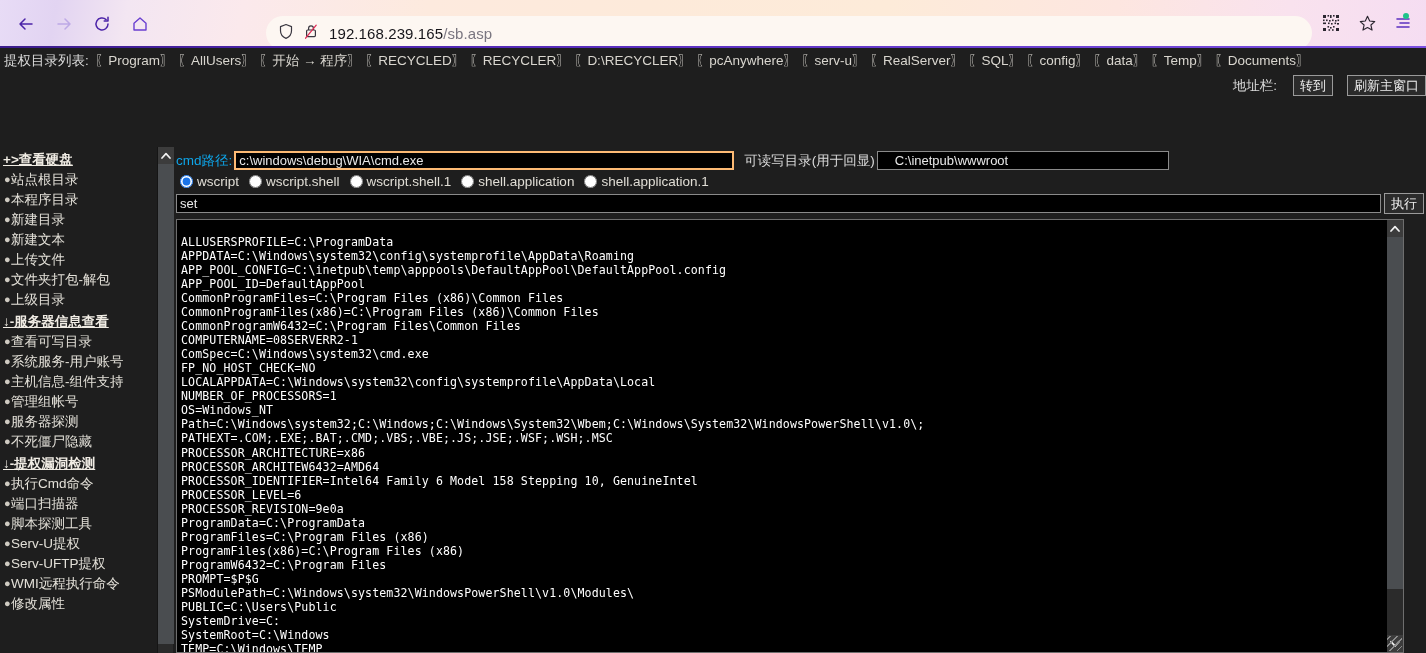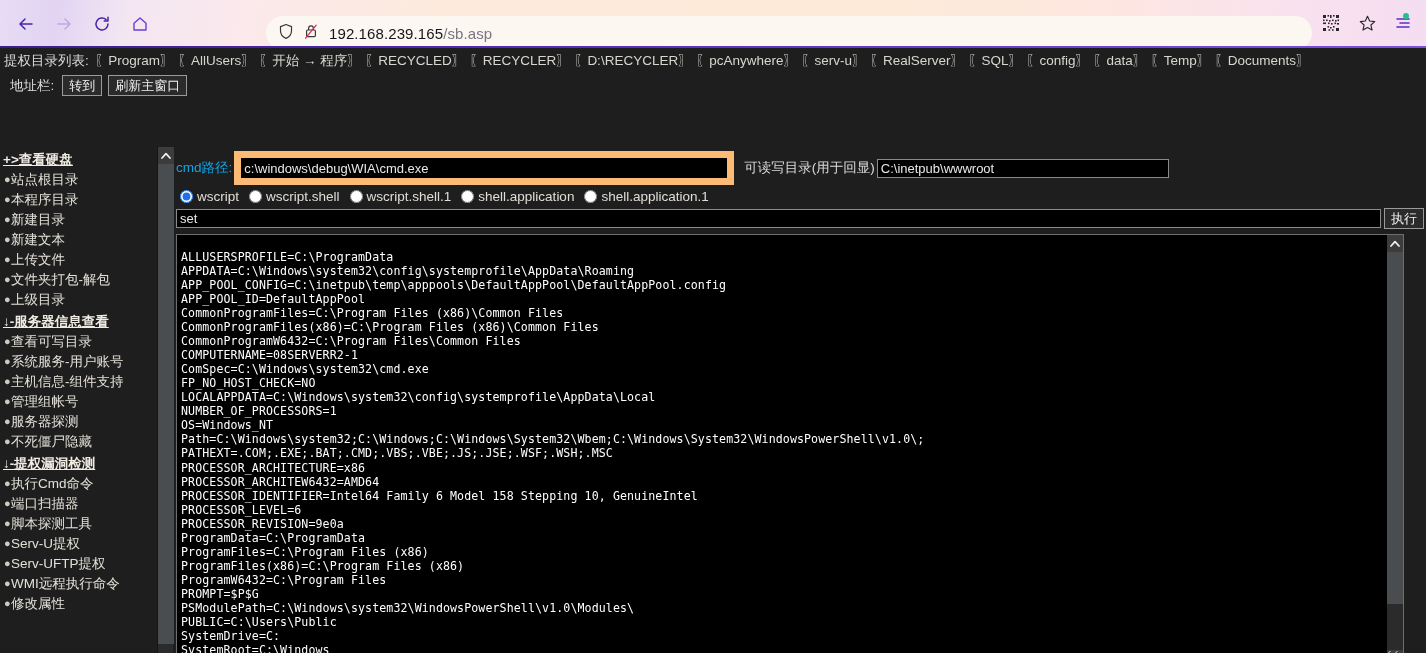--- a/index.html
+++ b/index.html
@@ -97,21 +97,22 @@
     color: #d9d6cf;
     text-decoration: none;
     margin-right: 4px;
     font-size: 13.5px;
   }
 
   .addr-row {
     display: flex;
     align-items: center;
     padding: 2px 0 4px 4px;
-    gap: 6px;
+    gap: 14px;
+    justify-content: flex-end;
   }
   .addr-label { color: #dcdcdc; font-size: 13.5px; margin-left: 6px; margin-right: 2px; }
   .addr-input {
     flex: 1;
     height: 19px;
     background: #000;
     border: 1px solid #8a8a8a;
     color: #e6e6e6;
     font-family: "Liberation Sans", sans-serif;
     font-size: 13px;
@@ -225,39 +226,39 @@
   .cmdrow {
     display: flex;
     align-items: center;
     padding: 4px 2px 2px 2px;
     gap: 2px;
     white-space: nowrap;
   }
   .cmd-label { color: #0ea5e9; font-size: 13.5px; }
   .cmd-input {
     width: 500px;
-    height: 34px;
+    height: 19px;
     background: #000;
-    border: 7px solid #fdba74;
+    border: 2px solid #fdba74;
     color: #e8e8e8;
     font-size: 13px;
     font-family: "Liberation Sans", sans-serif;
     padding: 0 3px;
     outline: none;
   }
   .ro-label { color: #dcdcdc; font-size: 13.5px; margin-left: 8px; }
   .ro-input {
     width: 292px;
     height: 19px;
     background: #000;
     border: 1px solid #8a8a8a;
     color: #e8e8e8;
     font-size: 13px;
     font-family: "Liberation Sans", sans-serif;
-    padding: 0 3px;
+    padding: 0 17px;
     outline: none;
   }
   .radio-row {
     display: flex; align-items: center;
     padding: 2px 2px 2px 6px;
     gap: 0;
   }
   .radio-item { display:flex; align-items:center; margin-right: 10px; cursor: pointer; }
   .radio-item input { margin: 0 4px 0 0; width: 13px; height: 13px; cursor: pointer; accent-color:#1a73e8;}
   .radio-item label { color: #e0ddd5; font-size: 13.5px; cursor: pointer; }

